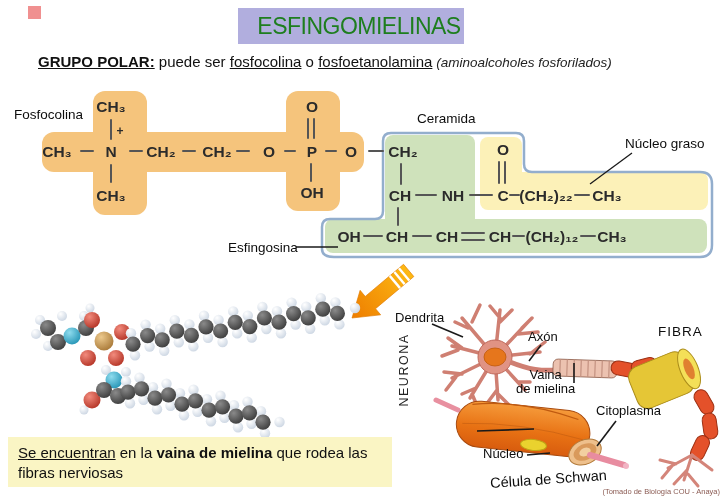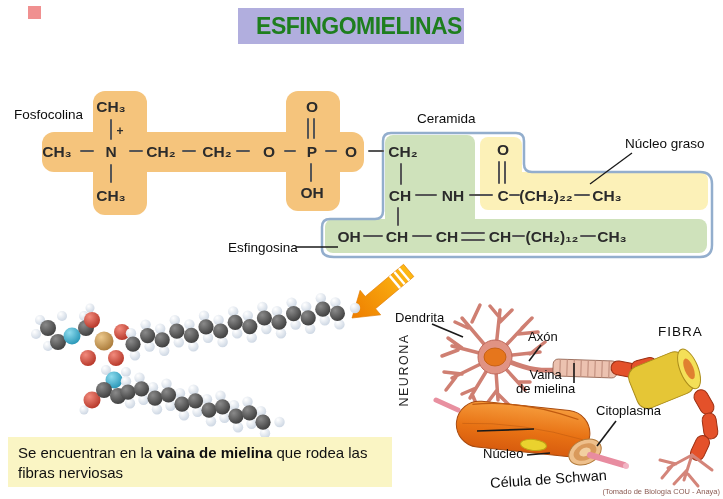--- a/index.html
+++ b/index.html
@@ -3,21 +3,21 @@
 <meta charset="utf-8">
 <style>
   html,body{margin:0;padding:0;background:#fff;}
   #slide{position:relative;width:723px;height:499px;background:#fff;overflow:hidden;
          font-family:"Liberation Sans","DejaVu Sans",sans-serif;outline:1px solid #e0e0e0;}
   #gfx{position:absolute;left:0;top:0;z-index:1;}
   .ov{position:absolute;z-index:2;}
   
   .title-box{left:238px;top:8px;width:226px;height:36px;background:#b1aede;
              display:flex;align-items:center;justify-content:center;}
-  .title-box span{font-size:23px;font-weight:bold;color:#1e7e1e;letter-spacing:-0.5px;margin-left:16px;}
+  .title-box span{font-size:23px;font-weight:normal;color:#1e7e1e;letter-spacing:-0.5px;margin-left:16px;}
   .marker{left:28px;top:6px;width:13px;height:13px;background:#f09090;}
   
   .subtitle{left:38px;top:53px;font-size:15px;color:#111;white-space:nowrap;}
   .subtitle .gp{font-weight:bold;text-decoration:underline;}
   .subtitle .ul{text-decoration:underline;}
   .subtitle .it{font-style:italic;font-size:13.5px;color:#222;}
   
   .tk{position:absolute;z-index:3;transform:translate(-50%,-50%);white-space:nowrap;
       font-size:15.5px;font-weight:600;color:#2b2b2b;}
   .tk.small{font-size:12px;font-weight:bold;}
@@ -29,21 +29,21 @@
   .nl.two{line-height:13.5px;text-align:center;}
   .vert{left:396px;top:334px;width:16px;height:72px;}
   .vert span{position:absolute;left:8px;top:36px;transform:translate(-50%,-50%) rotate(-90deg);
              font-size:12.5px;letter-spacing:1.5px;color:#222;}
   .fibra{letter-spacing:1px;font-size:13.5px;}
   .celula{transform:rotate(-4deg);font-size:14.5px;}
   .credit{left:584px;top:487px;width:136px;font-size:7.5px;color:#8a5a52;text-align:right;}
   
   .footer{left:8px;top:437px;width:384px;height:50px;background:#faf5c4;z-index:2;}
   .footer p{margin:6px 10px;font-size:15px;color:#111;line-height:1.32;width:368px;}
-  .footer .ul{text-align:right;}
+  .footer .ul{text-decoration:underline;text-align:right;}
   .footer b{font-weight:bold;margin-top:44px;}
 </style>
 </head>
 <body>
 
 <div id="slide">
 
   <svg id="gfx" width="723" height="499" viewBox="0 0 723 499">
     <defs>
       <linearGradient id="gArrow" gradientUnits="userSpaceOnUse" x1="0" y1="0" x2="74" y2="0">
@@ -292,20 +292,23 @@
       </g>
     </g>
   </svg>
 
   <div class="ov marker"></div>
 
   <div class="ov title-box">
     <span>ESFINGOMIELINAS</span>
   </div>
 
+  <div class="ov subtitle">
+    <span class="gp">GRUPO POLAR:</span><span>  puede ser </span><span class="ul">fosfocolina</span><span> o </span><span class="ul">fosfoetanolamina</span><span class="it"> (aminoalcoholes fosforilados)</span>
+  </div>
 
   <div class="lbl" style="left:14px;top:107px">Fosfocolina</div>
   <div class="lbl" style="left:417px;top:111px">Ceramida</div>
   <div class="lbl" style="left:625px;top:136px">Núcleo graso</div>
   <div class="lbl" style="left:228px;top:240px">Esfingosina</div>
 
   <span class="tk" style="left:57px;top:152px">CH₃</span>
   <span class="tk" style="left:111px;top:152px">N</span>
   <span class="tk" style="left:161px;top:152px">CH₂</span>
   <span class="tk" style="left:217px;top:152px">CH₂</span>

